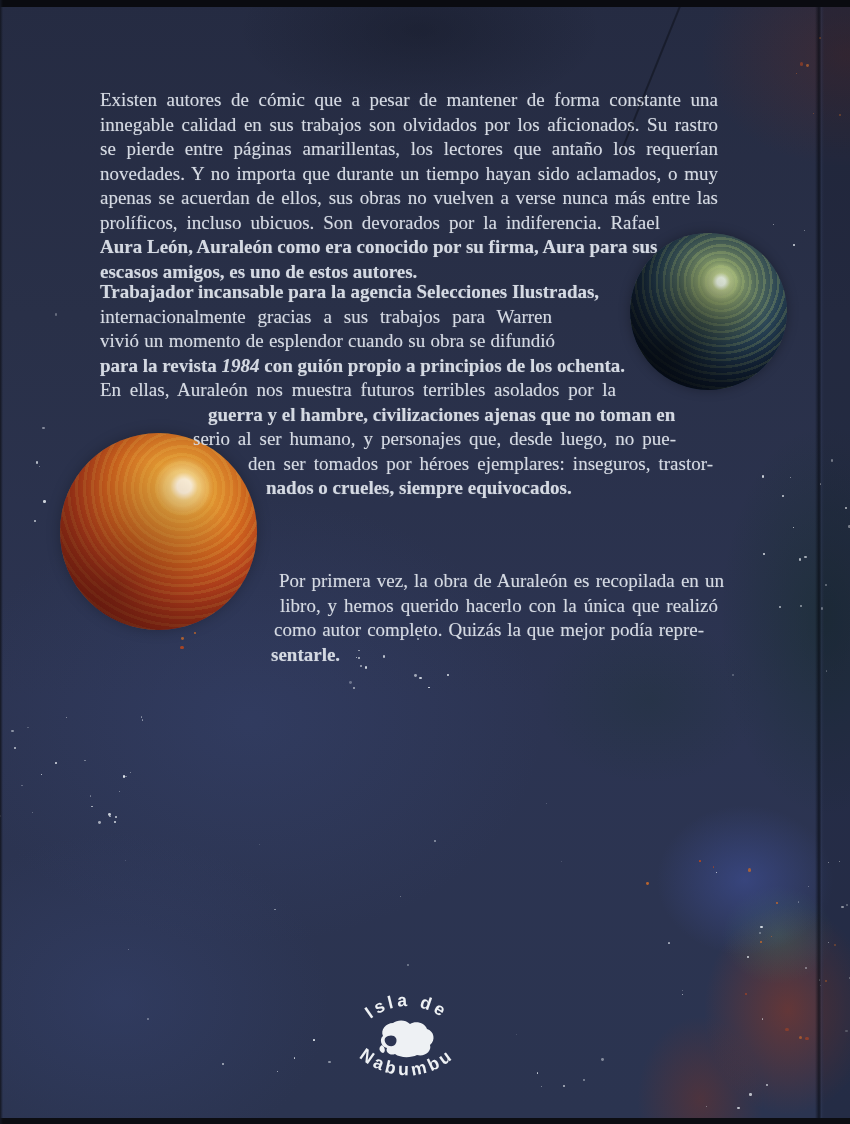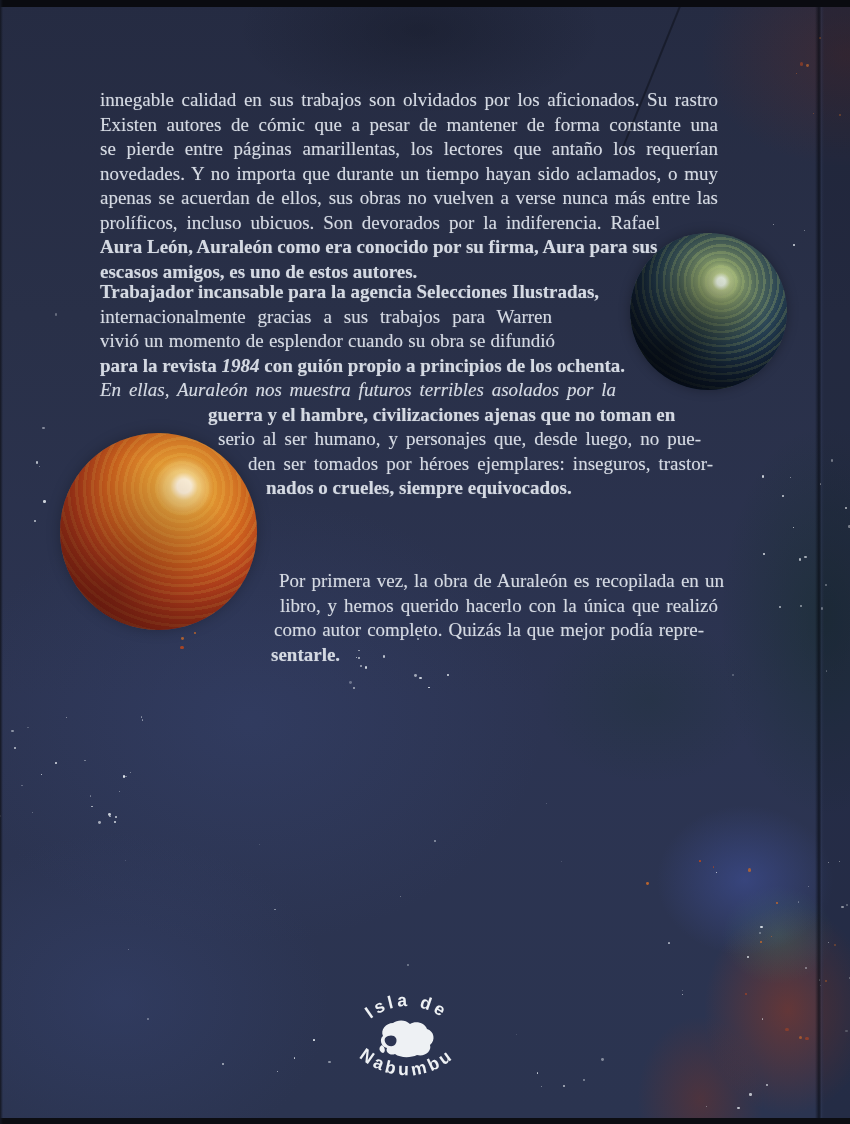--- a/index.html
+++ b/index.html
@@ -58,23 +58,23 @@
   .ln{height:24.5px;line-height:24.5px;white-space:normal;}
   .j{text-align:justify;text-align-last:justify;}
   .nw{white-space:nowrap;font-weight:bold;}
   .p1{left:100px;top:88px;width:618px;}
   .p2{left:100px;top:280px;width:620px;}
   .p3{left:271px;top:527px;width:450px;margin-top:42px;}
   .w560{width:560px;}
   .p2-l1{width:455px;}
   .p2-l2{width:452px;}
   .p2-l3{width:515px;}
-  .p2-l5{width:516px;font-style:italic;}
+  .p2-l5{width:516px;}
   .p2-l6{margin-left:108px;}
-  .p2-l7{margin-left:118px;width:483px;}
+  .p2-l7{margin-left:93px;width:483px;}
   .p2-l8{margin-left:148px;width:465px;}
   .p2-l9{margin-left:166px;}
   .p3-l0{margin-left:8px;width:445px;}
   .p3-l1{margin-left:9px;width:438px;}
   .p3-l2{margin-left:3px;width:430px;}
   .it{font-style:italic;}
 
   
   .star{position:absolute;border-radius:50%;pointer-events:none;}
 
@@ -222,22 +222,22 @@
       <span class="star" style="left: 259.237px; top: 844.401px; width: 1.03689px; height: 1.03689px; background: rgb(221, 227, 234); opacity: 0.24;"></span>
       <span class="star" style="left: 406.629px; top: 963.548px; width: 2.12612px; height: 2.12612px; background: rgb(221, 227, 234); opacity: 0.46;"></span>
       <span class="star" style="left: 561.171px; top: 860.672px; width: 1.29408px; height: 1.29408px; background: rgb(221, 227, 234); opacity: 0.23;"></span>
       <span class="star" style="left: 273.965px; top: 908.802px; width: 1.66766px; height: 1.66766px; background: rgb(221, 227, 234); opacity: 0.56;"></span>
     </div>
 
   <div class="planet planet-orange"></div>
   <div class="planet planet-blue"></div>
 
   <div class="para p1">
+    <div class="ln j">Existen autores de cómic que a pesar de mantener de forma constante una</div>
     <div class="ln j">innegable calidad en sus trabajos son olvidados por los aficionados. Su rastro</div>
-    <div class="ln j">Existen autores de cómic que a pesar de mantener de forma constante una</div>
     <div class="ln j">se pierde entre páginas amarillentas, los lectores que antaño los requerían</div>
     <div class="ln j">novedades. Y no importa que durante un tiempo hayan sido aclamados, o muy</div>
     <div class="ln j">apenas se acuerdan de ellos, sus obras no vuelven a verse nunca más entre las</div>
     <div class="ln j w560">prolíficos, incluso ubicuos. Son devorados por la indiferencia. Rafael</div>
     <div class="ln nw">Aura León, Auraleón como era conocido por su firma, Aura para sus</div>
     <div class="ln nw">escasos amigos, es uno de estos autores.</div>
   </div>
 
   <div class="para p2">
     <div class="ln nw">Trabajador incansable para la agencia Selecciones Ilustradas,</div>

